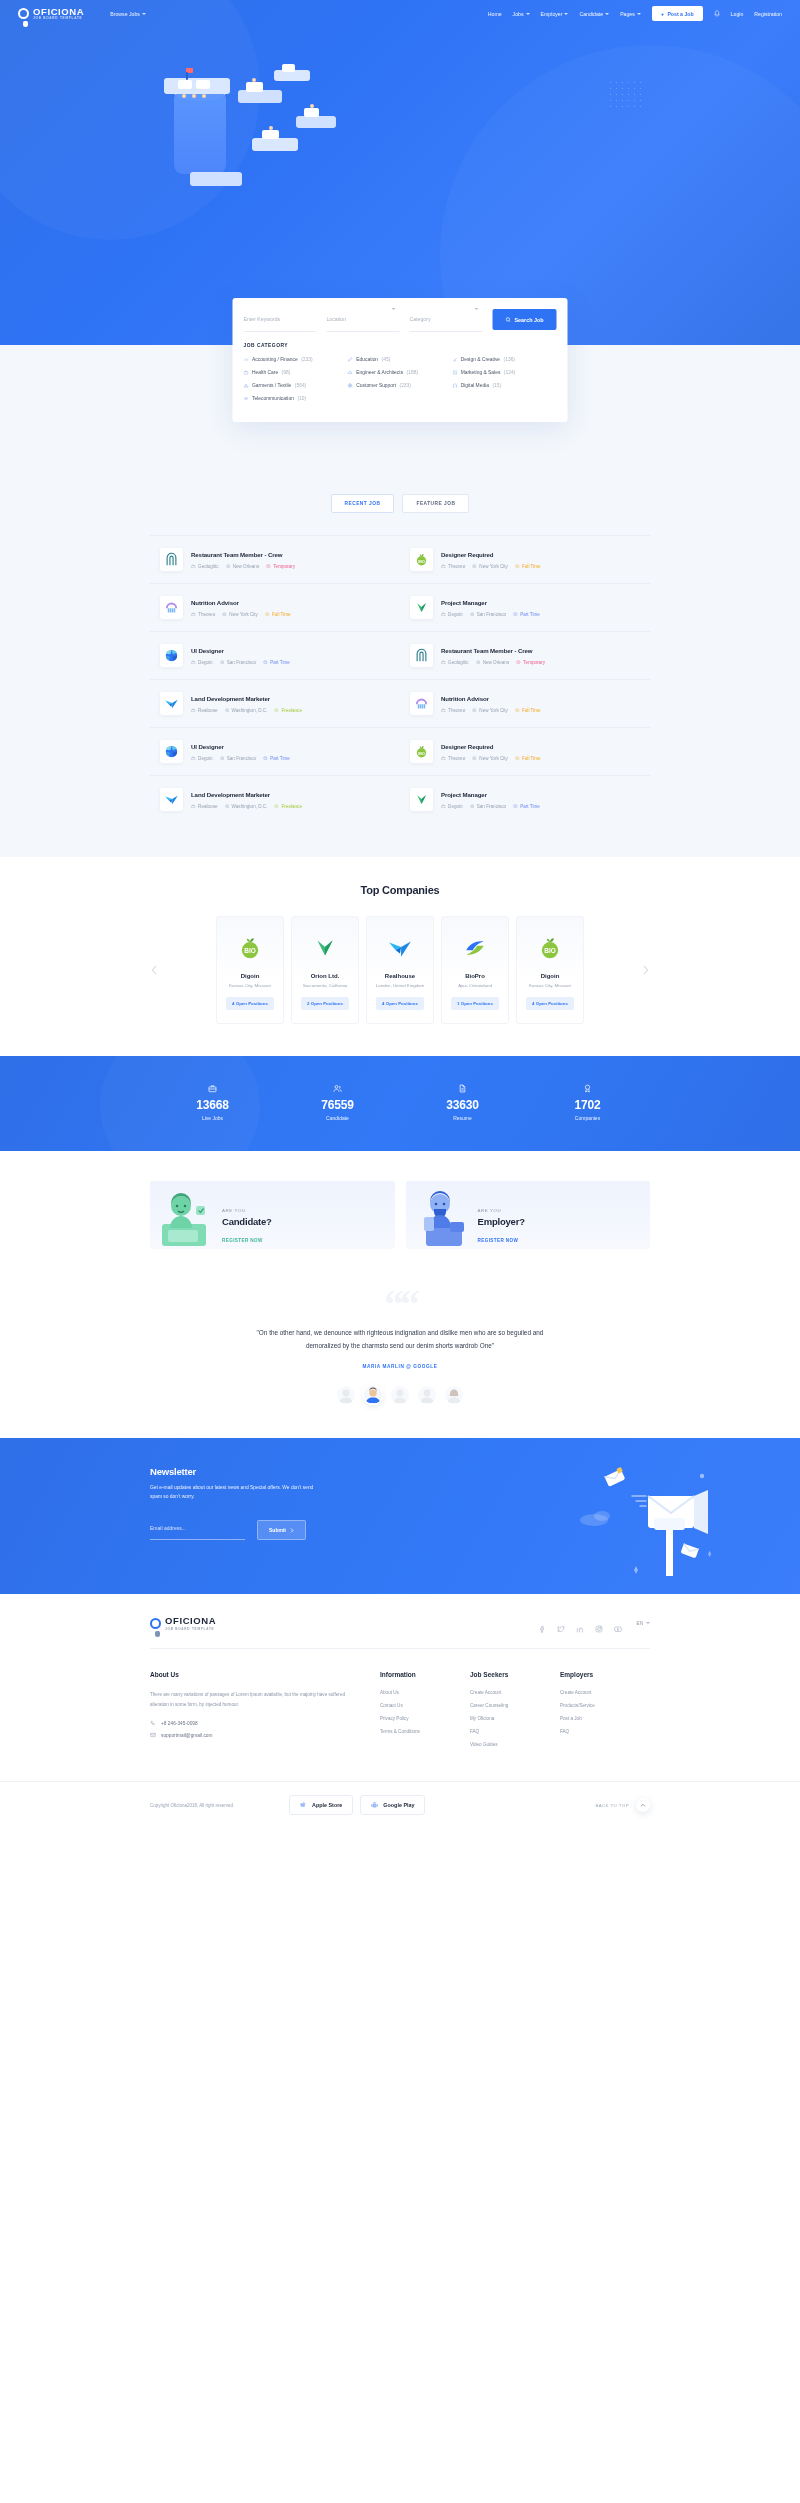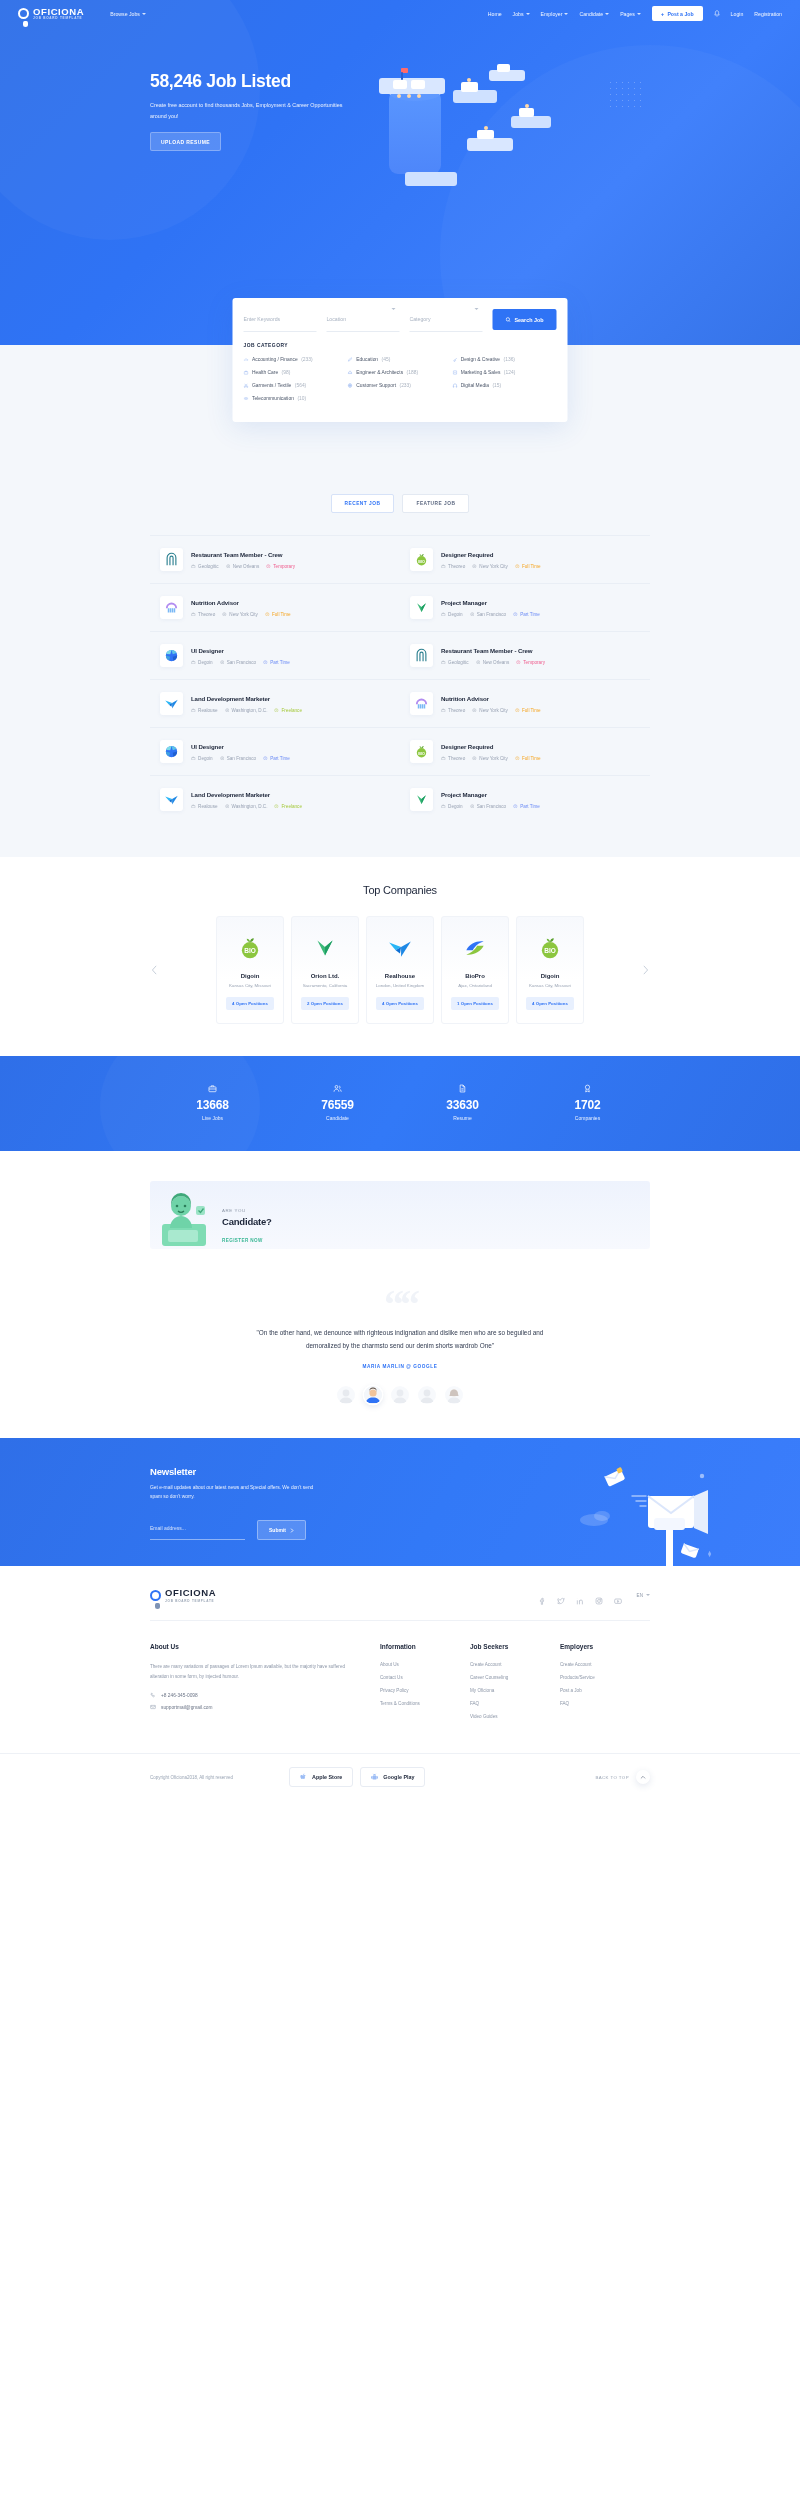--- a/index.html
+++ b/index.html
@@ -198,21 +198,21 @@
   .jm{display:flex;align-items:center;gap:2.5px;font-size:4.6px;color:#98a2b3;white-space:nowrap;}
   .jm svg{display:block;flex:none;}
   .jm.type-fulltime{color:#f5a623;}
   .jm.type-parttime{color:#6b8bf5;}
   .jm.type-temporary{color:#ef5b8c;}
   .jm.type-freelance{color:#a5c93b;}
 
   
   .companies{background:#fff;padding:27px 0 32px 0;}
   .sec-title{
-    text-align:center;font-size:11px;font-weight:400;color:#1c2539;letter-spacing:-.2px;
+    text-align:center;font-size:11px;font-weight:700;color:#1c2539;letter-spacing:-.2px;
   }
   .comp-wrap{
     width:500px;margin:0 auto;position:relative;padding-top:20px;
     display:flex;align-items:center;
   }
   .comp-row{display:flex;gap:7px;flex:1;justify-content:center;}
   .comp-card{
     width:68px;background:linear-gradient(180deg,#f7f9fd 0%,#ffffff 60%);
     border-radius:3px;padding:16px 4px 13px 4px;text-align:center;
     border:1px solid #f0f3f8;
@@ -278,21 +278,21 @@
   .av{
     width:18px;height:18px;border-radius:50%;overflow:hidden;position:relative;
     background:#f2f5fa;cursor:pointer;
   }
   .av.dim{opacity:.42;}
   .av.active{box-shadow:0 0 0 1.5px #fff,0 2px 6px rgba(40,70,130,.18);}
 
   
   .news{
     background:linear-gradient(120deg,#2f6fe8 0%,#3279f7 55%,#3b7dfb 100%);
-    height:128px;position:relative;overflow:hidden;
+    height:156px;position:relative;overflow:hidden;
   }
   .news-inner{width:500px;margin:0 auto;padding-top:28px;position:relative;z-index:3;}
   .news-h{font-size:9.5px;font-weight:700;color:#fff;letter-spacing:-.2px;}
   .news-p{font-size:4.9px;line-height:2;color:rgba(255,255,255,.9);margin-top:6px;max-width:170px;}
   .news-form{display:flex;align-items:flex-end;gap:12px;margin-top:14px;}
   .news-field{width:95px;border-bottom:1px solid rgba(255,255,255,.45);padding-bottom:5px;}
   .news-field input{
     background:transparent;border:0;outline:0;color:#fff;font-size:5px;width:100%;
     font-family:"Liberation Sans",sans-serif;
   }
@@ -404,25 +404,20 @@
           <span>Login</span>
         </div>
         <div class="nav-link">
           <span>Registration</span>
         </div>
       </div>
     </nav>
 
     <div class="hero-body">
       <div class="hero-inner">
-        <div class="hero-left">
-          <h1 class="hero-h1">58,246 Job Listed</h1>
-          <p class="hero-p">Create free account to find thousands Jobs, Employment &amp; Career Opportunities around you!</p>
-          <div class="upload-btn">UPLOAD RESUME</div>
-        </div>
 
         <div class="hero-art">
 
           <div class="dotgrid">
             <i style="left:0;top:0"></i>
               <i style="left:6px;top:0"></i>
               <i style="left:12px;top:0"></i>
               <i style="left:18px;top:0"></i>
               <i style="left:24px;top:0"></i>
               <i style="left:30px;top:0"></i>
@@ -1170,20 +1165,40 @@
             <path d="M42.5 26.5l2 2 3-4" stroke="#3fa87a" stroke-width="1.3" fill="none"></path>
           </svg>
         </div>
         <div class="cta-txt">
           <div class="cta-kicker">ARE YOU</div>
           <div class="cta-h">Candidate?</div>
           <div class="cta-link green">REGISTER NOW</div>
         </div>
       </div>
 
+      <div class="cta-card">
+        <div class="cta-art">
+          <svg width="62" height="62" viewBox="0 0 62 62">
+            <rect x="14" y="44" width="36" height="18" rx="3" fill="#6d93ef"></rect>
+            <circle cx="28" cy="20" r="10" fill="#8fb0f5"></circle>
+            <path d="M18 19a10 10 0 0 1 20 0v-2a10 10 0 0 0-20 0z" fill="#2f5fd0"></path>
+            <path d="M22 25h12v3a6 6 0 0 1-12 0z" fill="#2f5fd0"></path>
+            <circle cx="24" cy="20" r="1.3" fill="#2a4fa8"></circle>
+            <circle cx="32" cy="20" r="1.3" fill="#2a4fa8"></circle>
+            <path d="M17 44c0-8 5-13 11-13s11 5 11 13z" fill="#4f7ce8"></path>
+            <rect x="12" y="33" width="10" height="14" rx="2" fill="#a9c4f8"></rect>
+            <rect x="38" y="38" width="14" height="10" rx="2" fill="#5b84ea"></rect>
+          </svg>
+        </div>
+        <div class="cta-txt">
+          <div class="cta-kicker">ARE YOU</div>
+          <div class="cta-h">Employer?</div>
+          <div class="cta-link blue">REGISTER NOW</div>
+        </div>
+      </div>
 
     </div>
   </section>
 
   <section class="testi">
     <div class="quote-mark">““</div>
     <p class="testi-txt">"On the other hand, we denounce with righteous indignation and dislike men who are so beguiled and demoralized by the charmsto send our denim shorts wardrob One"</p>
     <div class="testi-by">MARIA MARLIN @ GOOGLE</div>
     <div class="avatars">
       <div class="av dim">

